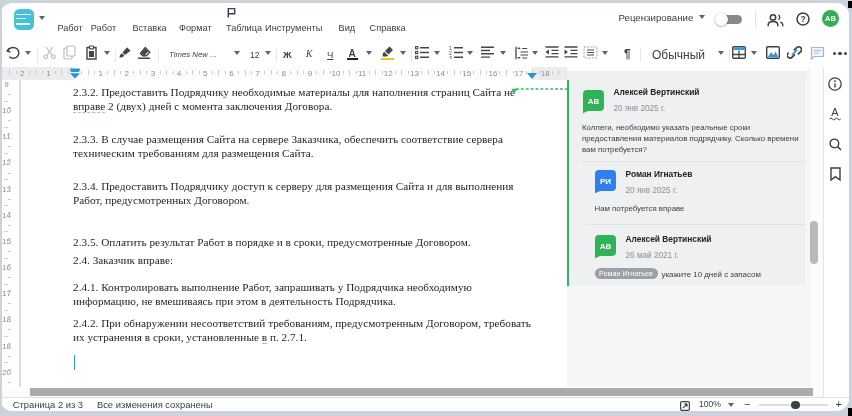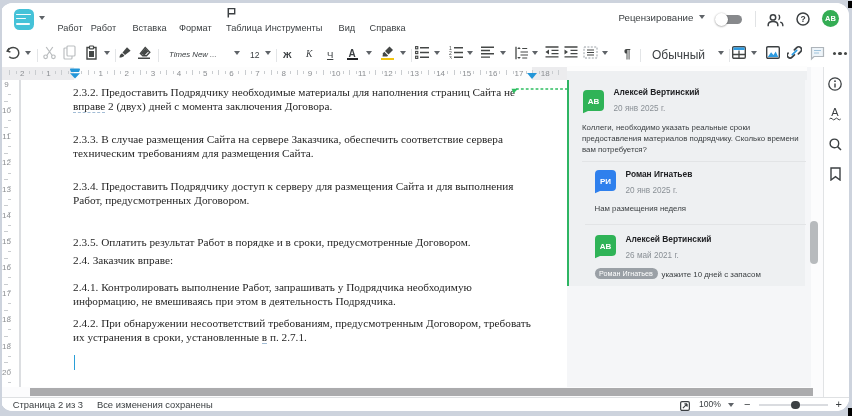--- a/index.html
+++ b/index.html
@@ -370,21 +370,21 @@
     <div class="abs" style="left:613.5px;top:84px;font-size:8.4px;font-weight:bold;color:#202124">Алексей Вертинский</div>
     <div class="abs" style="left:613.5px;top:100.5px;font-size:8.2px;color:#8a9096">20 янв 2025 г.</div>
     <div class="abs" style="left:582px;top:118.5px;font-size:7.85px;line-height:11.3px;color:#3c4043;white-space:nowrap">Коллеги, необходимо указать реальные сроки<br>предоставления материалов подрядчику. Сколько времени<br>вам потребуется?</div>
     <div class="abs" style="left:582px;top:157.5px;width:224px;height:1px;background:#e2e4e6"></div>
     <svg class="abs" style="left:594.5px;top:167px" width="21" height="25" viewBox="0 0 21 25">
         <path d="M4 0 h13 a4 4 0 0 1 4 4 v13 a4 4 0 0 1 -4 4 H5 L0 23.2 V4 a4 4 0 0 1 4 -4 z" fill="#2f80ed"></path>
         <text x="10.5" y="14" font-size="8" font-weight="bold" fill="#fff" text-anchor="middle" font-family="Liberation Sans">РИ</text>
       </svg>
     <div class="abs" style="left:625.5px;top:166px;font-size:8.4px;font-weight:bold;color:#202124">Роман Игнатьев</div>
     <div class="abs" style="left:625.5px;top:182.5px;font-size:8.2px;color:#8a9096">20 янв 2025 г.</div>
-    <div class="abs" style="left:594.5px;top:201px;font-size:7.85px;color:#3c4043">Нам размещения неделя</div>
+    <div class="abs" style="left:594.5px;top:201px;font-size:7.85px;color:#3c4043">Нам потребуется вправе</div>
     <div class="abs" style="left:585px;top:221px;width:221px;height:1px;background:#e2e4e6"></div>
     <svg class="abs" style="left:594.5px;top:231.7px" width="21" height="25" viewBox="0 0 21 25">
         <path d="M4 0 h13 a4 4 0 0 1 4 4 v13 a4 4 0 0 1 -4 4 H5 L0 23.2 V4 a4 4 0 0 1 4 -4 z" fill="#2fb357"></path>
         <text x="10.5" y="14" font-size="8" font-weight="bold" fill="#fff" text-anchor="middle" font-family="Liberation Sans">АВ</text>
       </svg>
     <div class="abs" style="left:625.5px;top:231px;font-size:8.4px;font-weight:bold;color:#202124">Алексей Вертинский</div>
     <div class="abs" style="left:625.5px;top:247.5px;font-size:8.2px;color:#8a9096">26 май 2021 г.</div>
     <div class="abs" style="left:594.5px;top:264.5px;width:63px;height:11px;border-radius:5.5px;background:#9aa0a6;font-size:7.2px;color:#fff;text-align:center;line-height:11px;white-space:nowrap">Роман Игнатьев</div>
     <div class="abs" style="left:661.5px;top:266.5px;font-size:7.9px;color:#3c4043">укажите 10 дней с запасом</div>
   </div>

